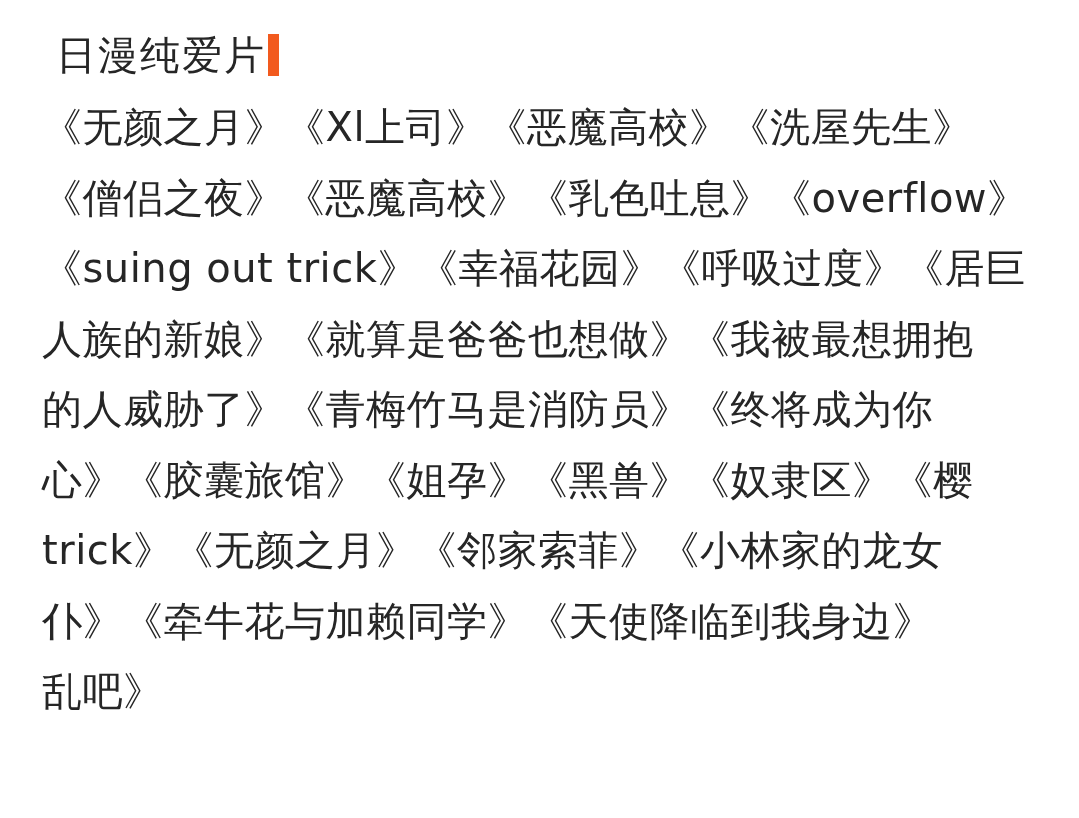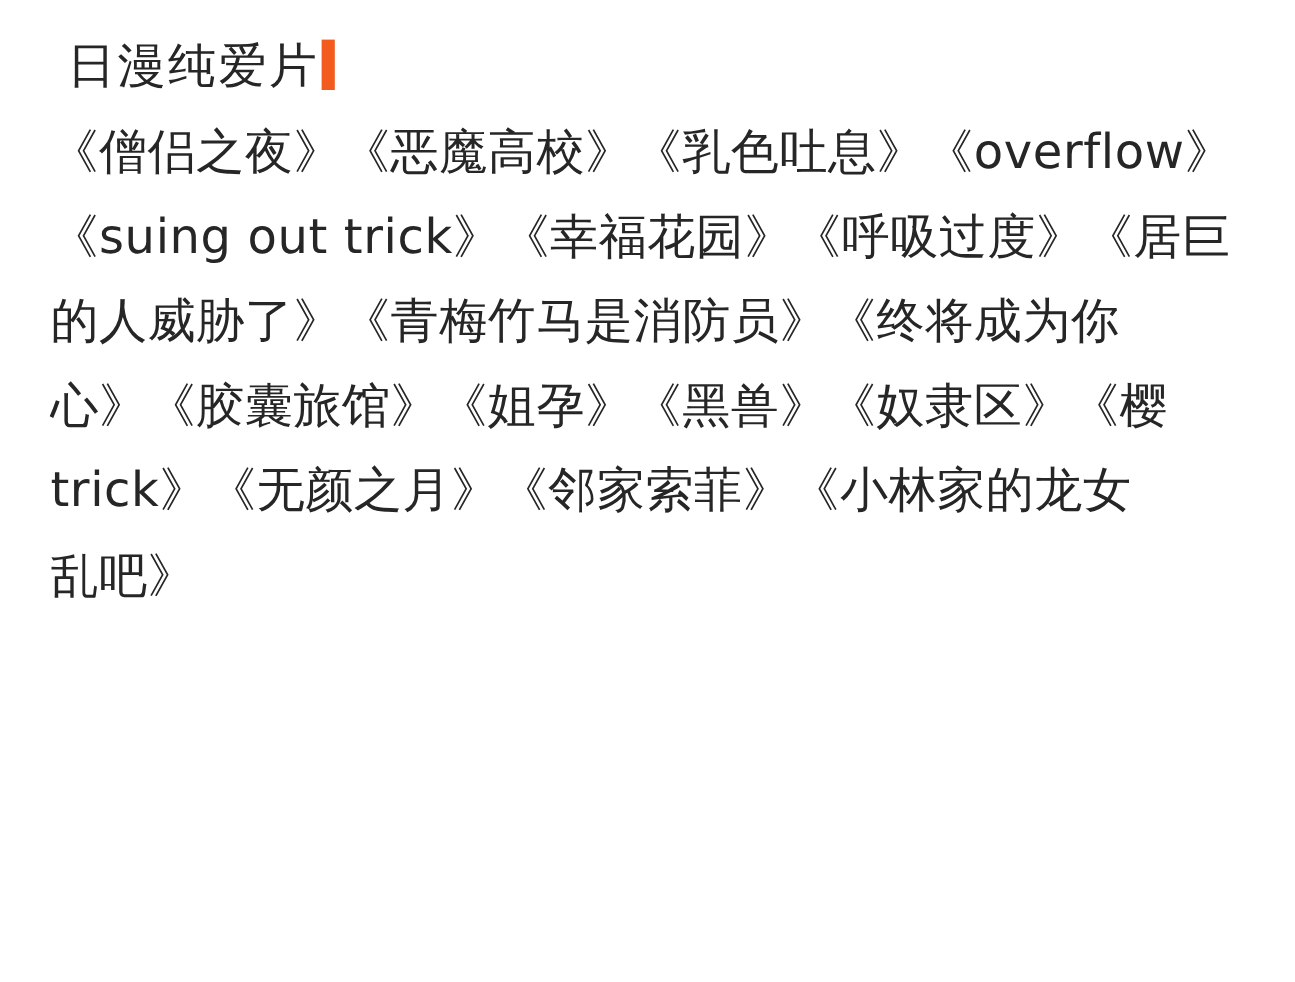--- a/index.html
+++ b/index.html
@@ -43,19 +43,22 @@
     letter-spacing: 0.5px;
   }
 </style>
 </head>
 <body>
 
 <div class="note-editor">
   <div class="title-line">
     <span class="title-text">日漫纯爱片</span><span class="text-cursor"></span>
   </div>
+  <div class="body-line">《无颜之月》《Xl上司》《恶魔高校》《洗屋先生》</div>
   <div class="body-line">《僧侣之夜》《恶魔高校》《乳色吐息》《overflow》</div>
   <div class="body-line">《suing out trick》《幸福花园》《呼吸过度》《居巨</div>
+  <div class="body-line">人族的新娘》《就算是爸爸也想做》《我被最想拥抱</div>
   <div class="body-line">的人威胁了》《青梅竹马是消防员》《终将成为你</div>
   <div class="body-line">心》《胶囊旅馆》《姐孕》《黑兽》《奴隶区》《樱</div>
   <div class="body-line">trick》《无颜之月》《邻家索菲》《小林家的龙女</div>
+  <div class="body-line">仆》《牵牛花与加赖同学》《天使降临到我身边》</div>
   <div class="body-line">乱吧》</div>
 </div>
 
 </body></html>

